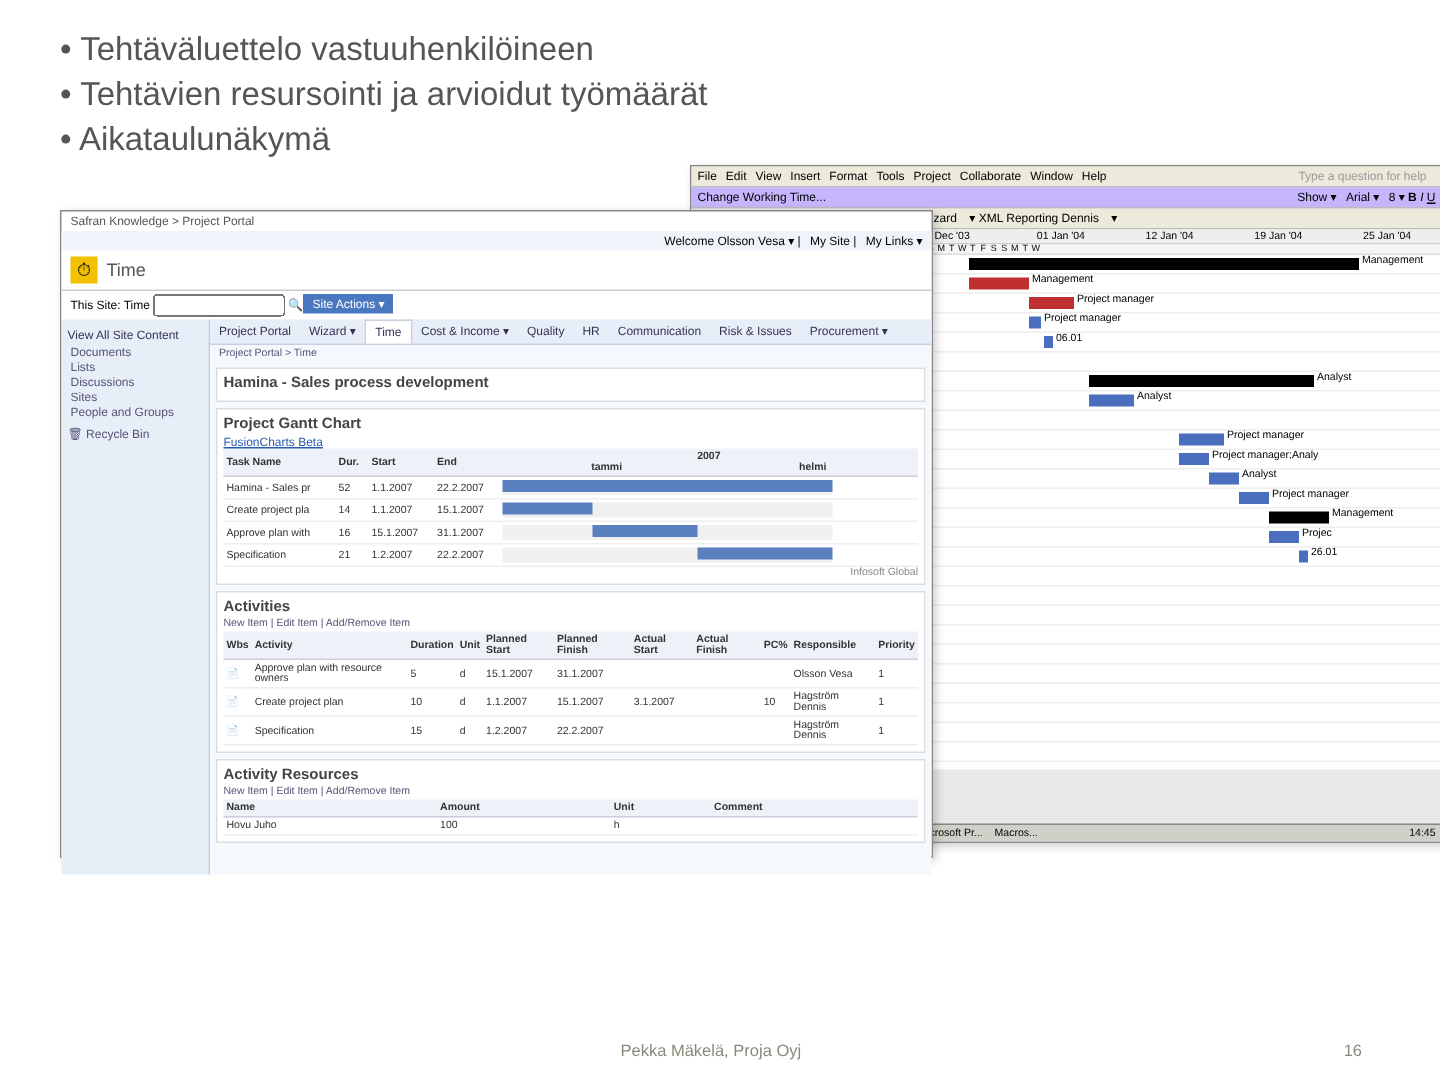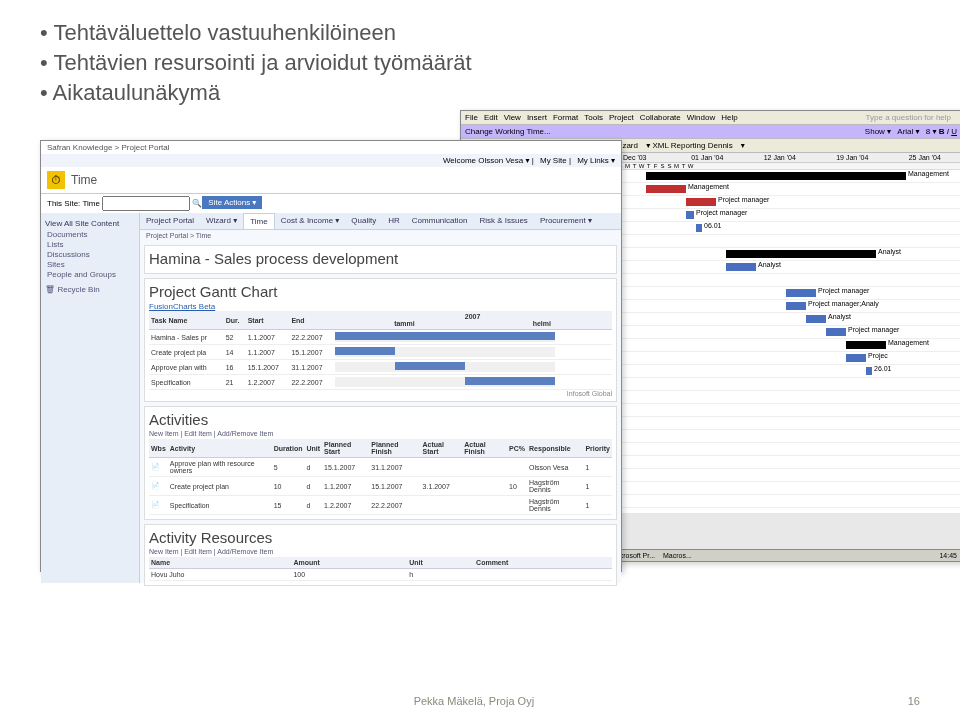--- a/index.html
+++ b/index.html
@@ -89,27 +89,27 @@
   .sp-side .group{color:#335;margin:2px 0;}
   .sp-side .sub{color:#557;margin:1px 0 1px 2px;}
   .sp-side .recycle{margin-top:6px;color:#557;}
   .sp-main{flex:1;background:#f5f8fc;font-size:8px;}
   .sp-tabs{display:flex;background:#e8eef8;border-bottom:1px solid #c8d0e0;}
   .sp-tabs span{padding:3px 6px;font-size:8px;color:#335;}
   .sp-tabs span.active{background:#fff;border:1px solid #c8d0e0;border-bottom:none;}
   .sp-right-actions{float:right;background:#4a78c0;color:#fff;padding:2px 6px;font-size:8px;}
   .sp-toptools{background:#fff;padding:2px 6px;display:flex;justify-content:flex-start;align-items:center;}
   .sp-section{background:#fff;margin:4px 4px;border:1px solid #ddd;padding:4px;}
-  .sp-section .hdr{font-size:15px;color:#444;font-weight:normal;margin-bottom:2px;}
+  .sp-section .hdr{font-size:10px;color:#444;font-weight:bold;margin-bottom:2px;}
   .sp-link{color:#2a5db0;text-decoration:underline;font-size:8px;}
   table.sp-table{width:100%;border-collapse:collapse;font-size:7px;color:#333;}
   table.sp-table th{background:#eef2f8;padding:2px;text-align:left;border-bottom:1px solid #ccd;}
   table.sp-table td{padding:2px;border-bottom:1px solid #eee;}
   .gm-bar{position:absolute;height:8px;background:#5a80c0;}
-  .footer{position:absolute;bottom:6px;left:0;right:0;display:flex;justify-content:space-between;padding:0 40px;font-size:11px;color:#8a8a7a;align-items:center;}
+  .footer{position:absolute;bottom:6px;left:0;right:0;display:flex;justify-content:space-between;padding:0 52px;font-size:11px;color:#8a8a7a;align-items:center;}
 </style>
 </head>
 <body>
 
 <div class="slide">
   <div class="bullets">
     <div class="bullet">Tehtäväluettelo vastuuhenkilöineen</div>
     <div class="bullet">Tehtävien resursointi ja arvioidut työmäärät</div>
     <div class="bullet">Aikataulunäkymä</div>
   </div>

